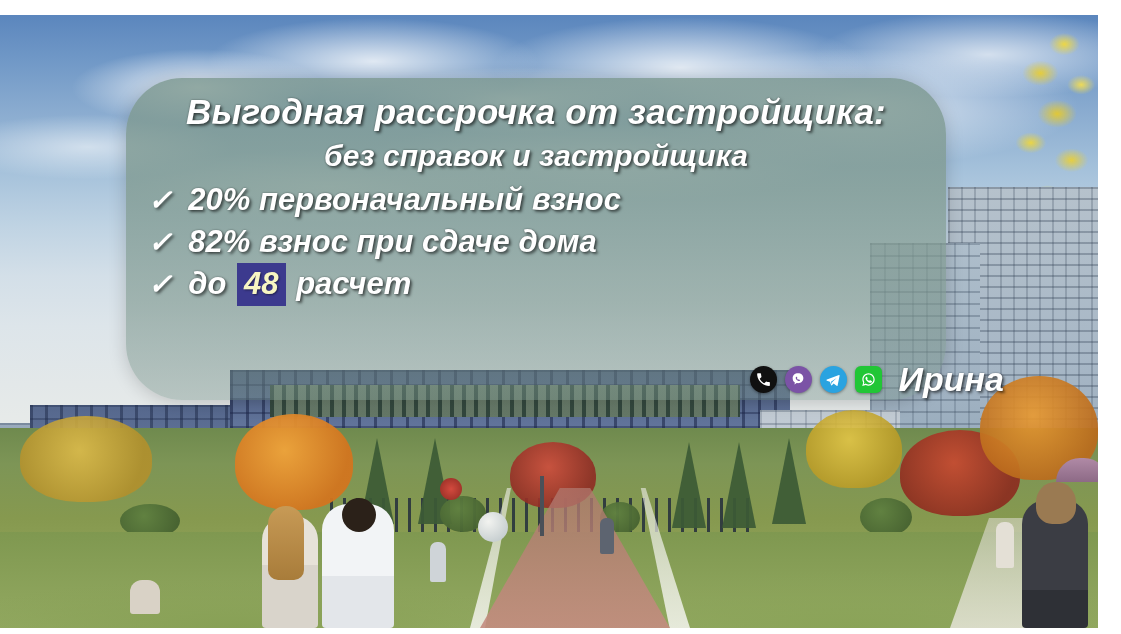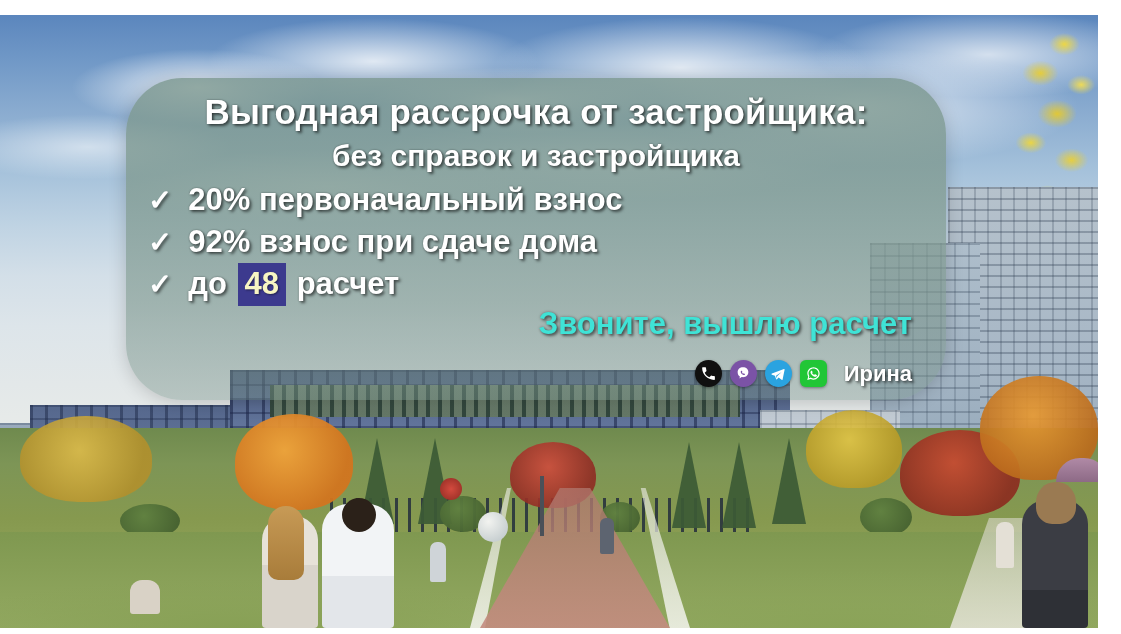--- a/index.html
+++ b/index.html
@@ -274,22 +274,23 @@
         rgba(128,154,144,.78) 35%,
         rgba(124,150,140,.62) 70%,
         rgba(120,146,138,.42) 100%);
     box-shadow: 0 2px 18px rgba(0,0,0,.18);
   }
 
   .ad-text {
     position: absolute;
     left: 126px;
     top: 78px;
-    width: 820px;
+    width: 912px;
     height: 322px;
+    font-style: italic;
   }
 
   .headline {
     position: absolute;
     left: 0;
     top: 14px;
     width: 820px;
     text-align: center;
     font-size: 35px;
     font-weight: 700;
@@ -370,21 +371,21 @@
     display: flex;
     align-items: center;
     justify-content: center;
     box-shadow: 0 1px 3px rgba(0,0,0,.4);
     flex: 0 0 auto;
   }
   .msg-icon.sq { border-radius: 6px; }
   .msg-icon svg { display: block; }
   .contact-name {
     margin-left: 9px;
-    font-size: 22px;
+    font-size: 34px;
     font-weight: 700;
     color: #ffffff;
     text-shadow: 2px 2px 3px rgba(0,0,0,.55), 0 0 2px rgba(0,0,0,.4);
     white-space: nowrap;
   }
 </style>
 </head>
 <body>
 
 <div class="canvas">
@@ -483,31 +484,30 @@
 
     <div class="bullets">
 
       <div class="bullet">
         <span class="check">✓</span>
         <span class="bullet-text"><span>20% первоначальный взнос</span></span>
       </div>
 
       <div class="bullet">
         <span class="check">✓</span>
-        <span class="bullet-text"><span>92% взнос при сдаче дома</span></span>
+        <span class="bullet-text"><span>82% взнос при сдаче дома</span></span>
       </div>
 
       <div class="bullet">
         <span class="check">✓</span>
         <span class="bullet-text"><span>до </span><span class="hl">48</span><span> расчет</span></span>
       </div>
 
     </div>
 
-    <div class="cta">Звоните, вышлю расчет</div>
 
     <div class="contact-row">
 
       <span class="msg-icon" style="background:#101010;">
         <svg width="17" height="17" viewBox="0 0 24 24" aria-hidden="true">
           <path fill="#ffffff" d="M6.6 10.8c1.4 2.8 3.8 5.1 6.6 6.6l2.2-2.2c.3-.3.7-.4 1-.2 1.1.4 2.4.6 3.6.6.6 0 1 .4 1 1V20c0 .6-.4 1-1 1C10.6 21 3 13.4 3 4c0-.6.4-1 1-1h3.5c.6 0 1 .4 1 1 0 1.3.2 2.5.6 3.6.1.4 0 .8-.2 1.1l-2.3 2.1z"></path>
         </svg>
       </span>
 
       <span class="msg-icon" style="background:#7b53a6;">

